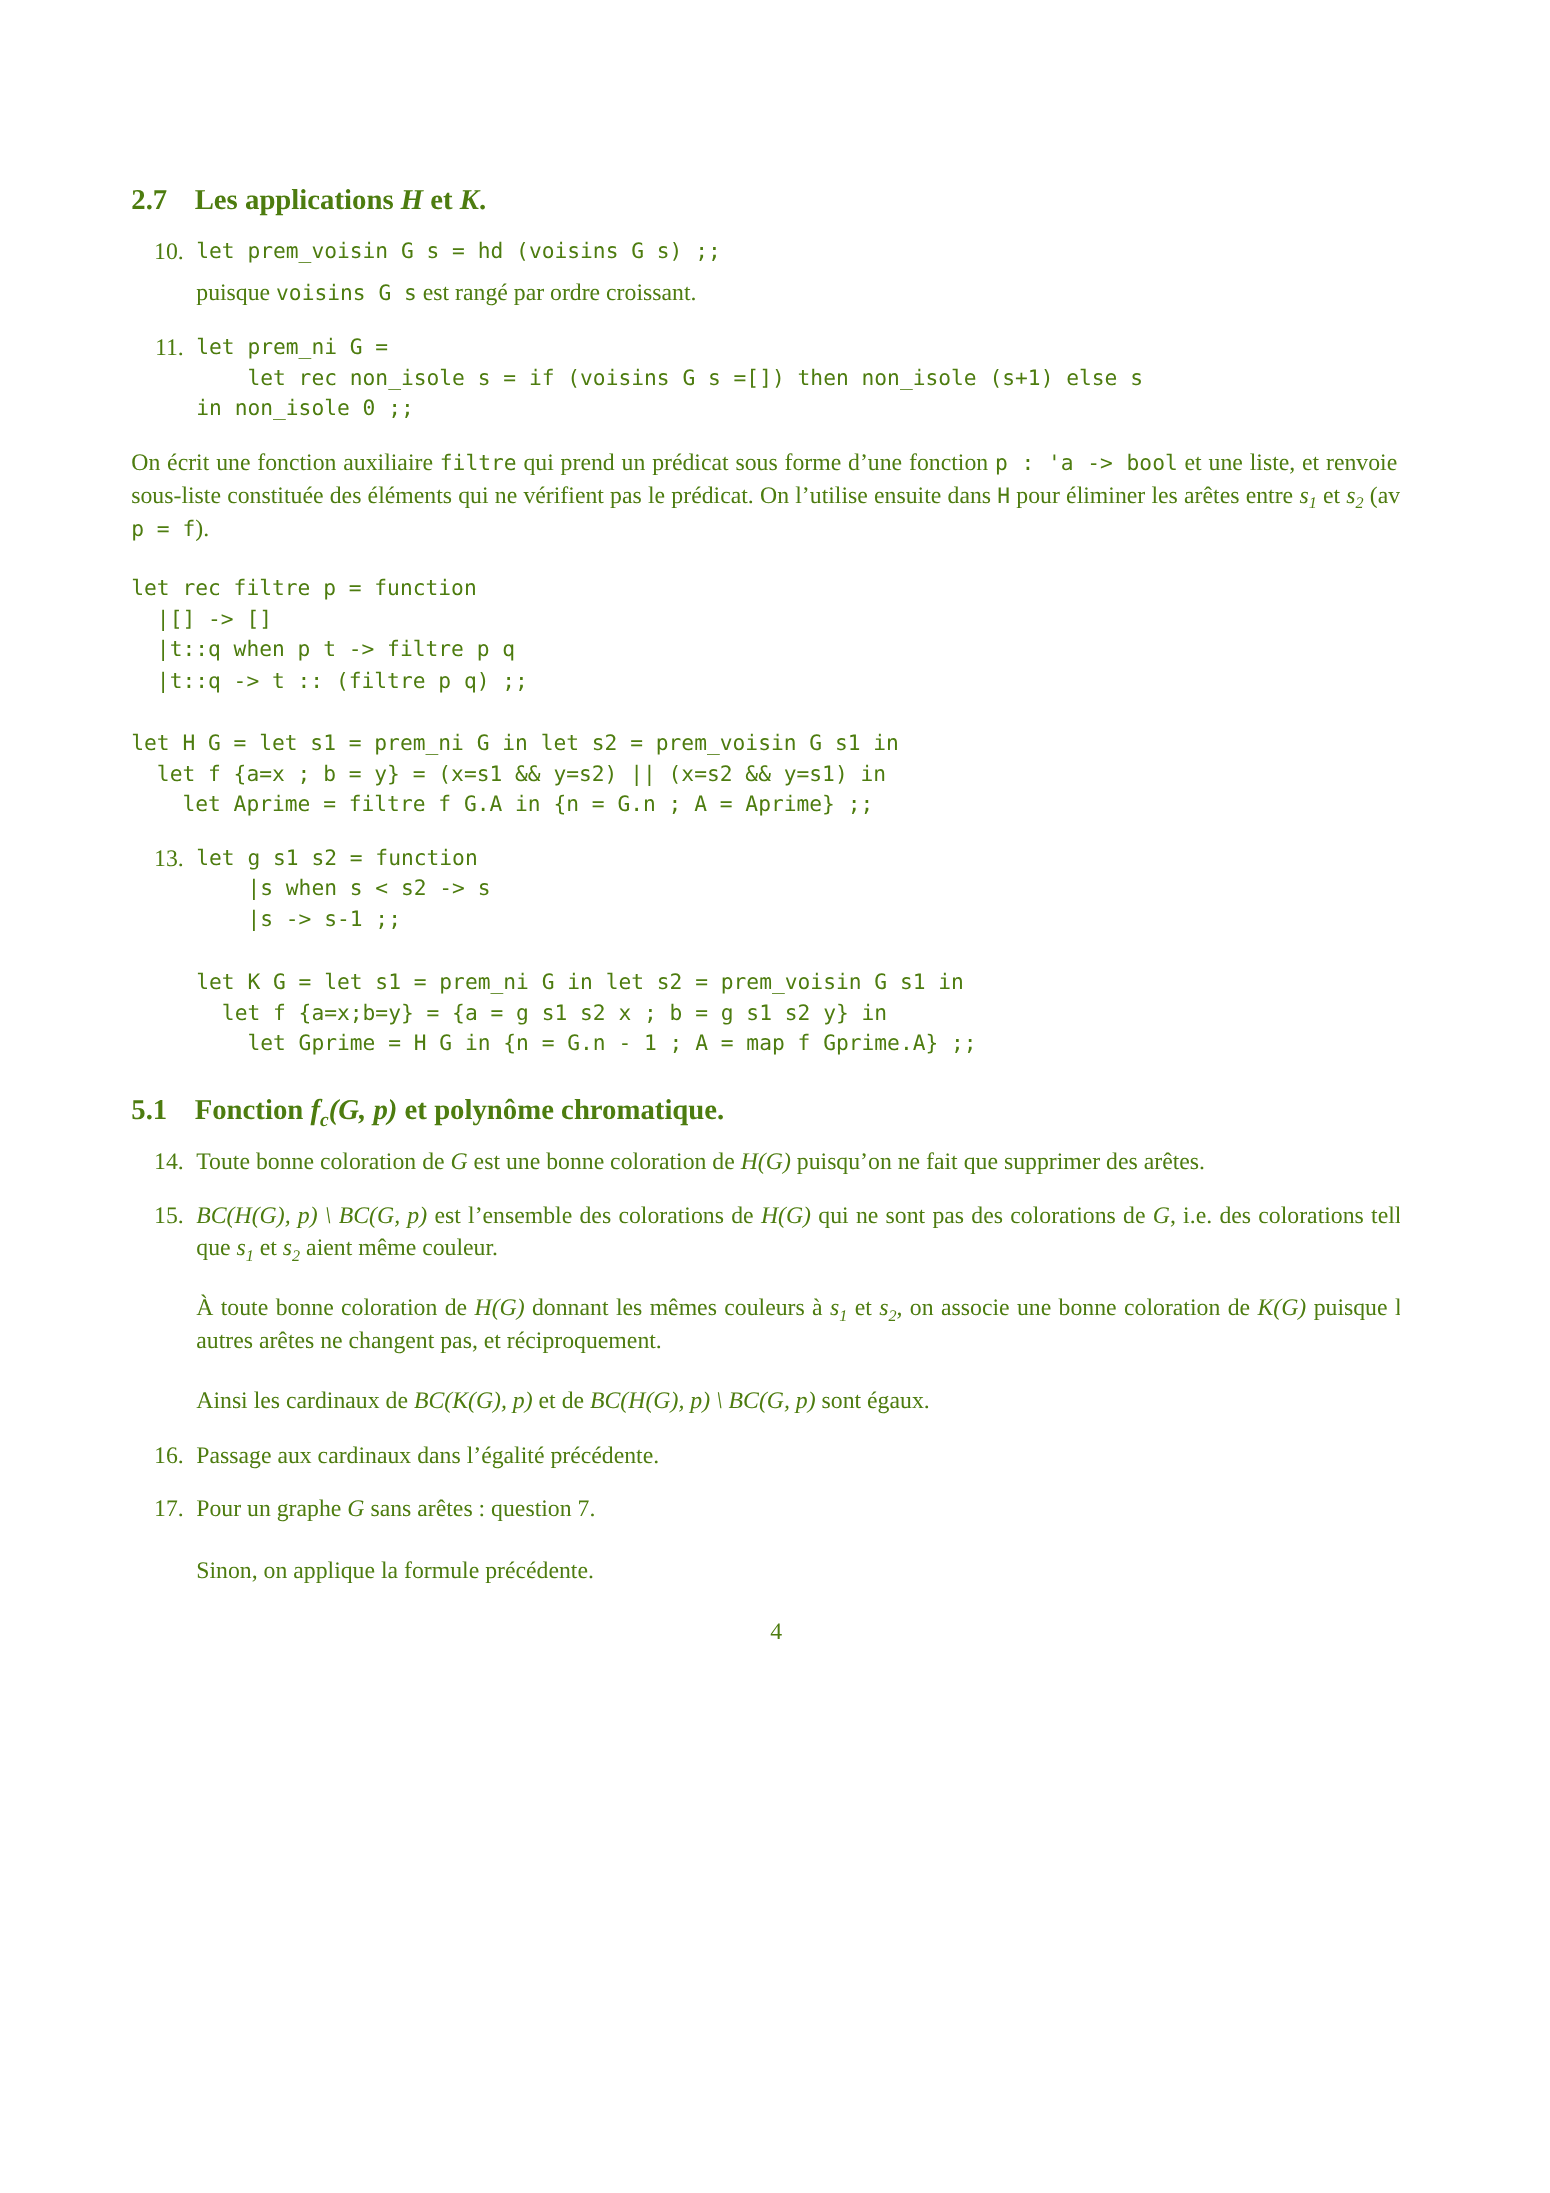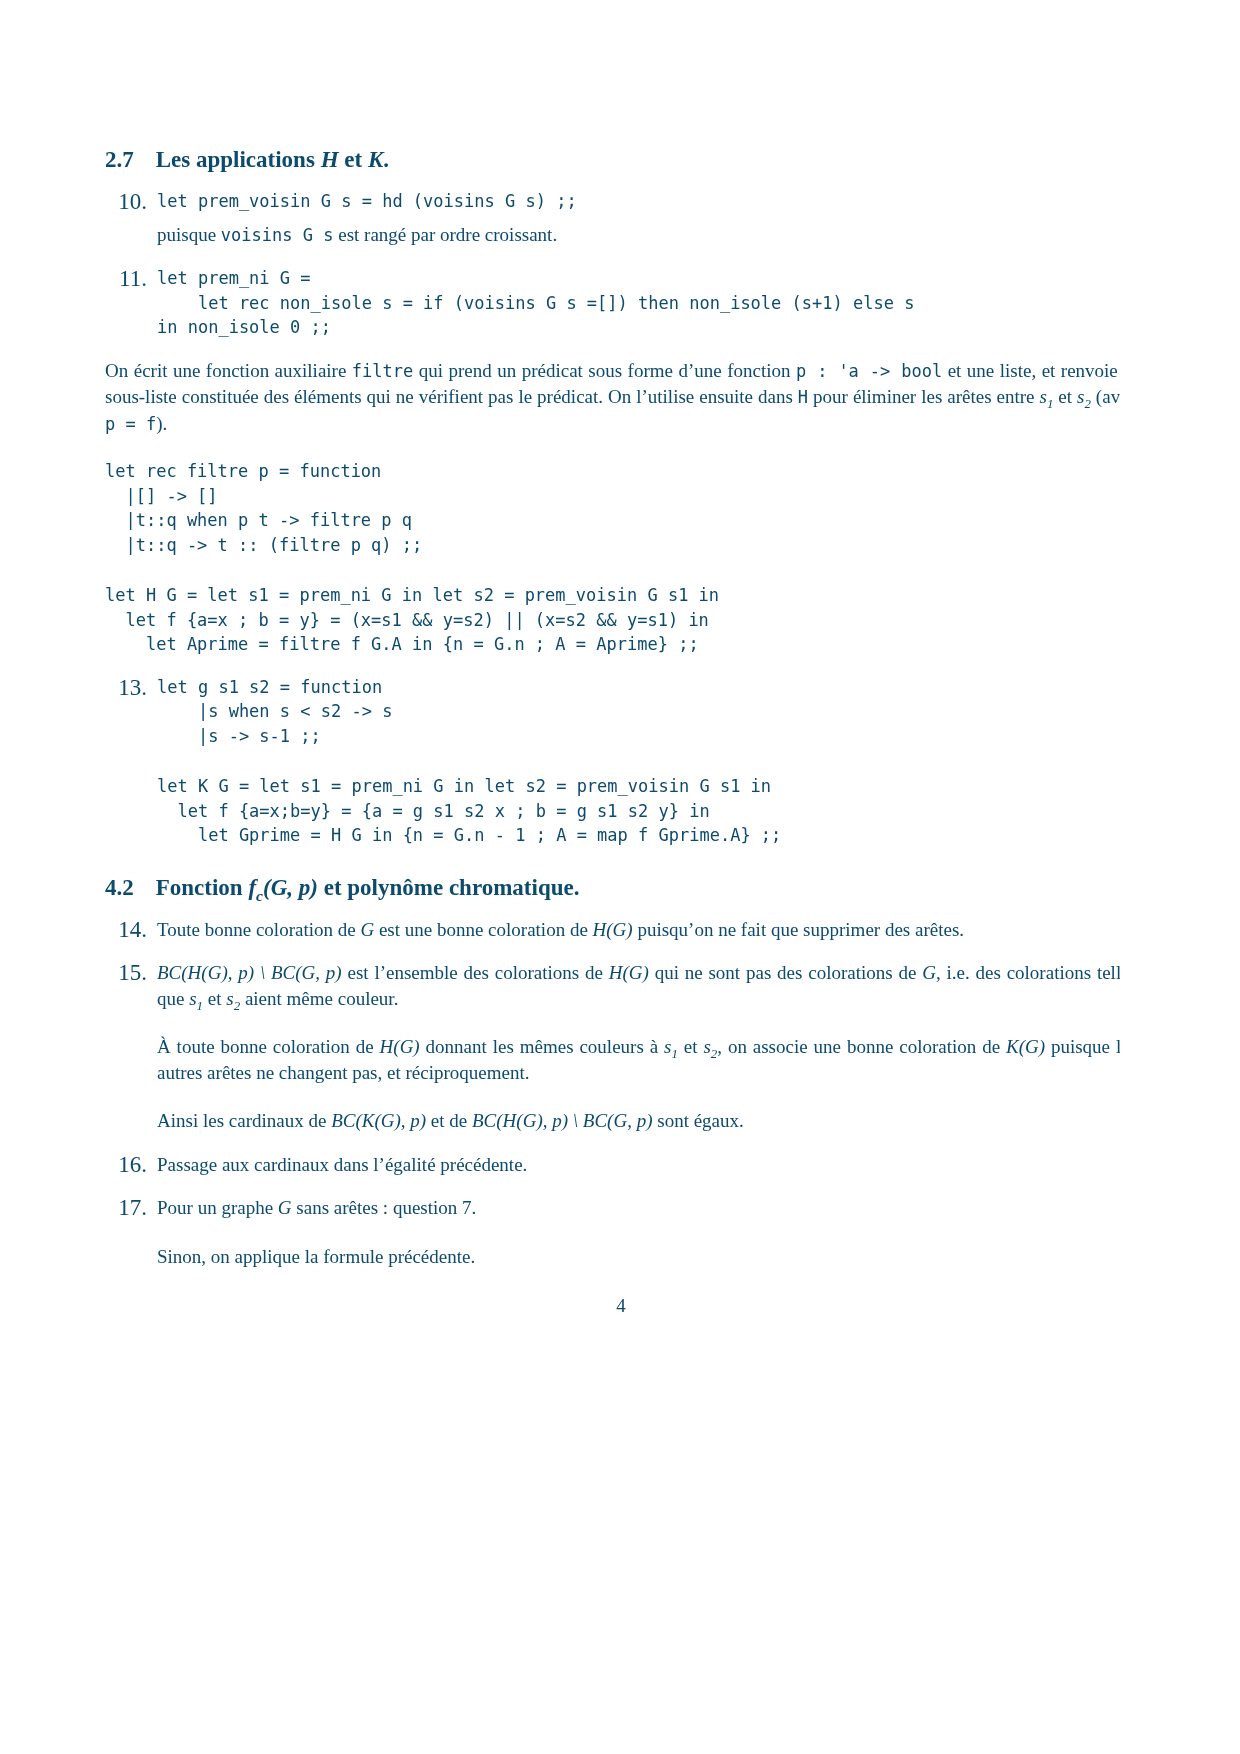--- a/index.html
+++ b/index.html
@@ -1,21 +1,21 @@
 <!DOCTYPE html>
 <html><head>
 <meta charset="utf-8">
 <style>
   html, body { margin: 0; padding: 0; background: #ffffff; }
   .page {
     position: relative;
     width: 1120px;
     height: 1754px;
     background: #ffffff;
-    color: #0c4a6e;
+    color: #4d7c0f;
     font-family: "Liberation Serif", serif;
     overflow: hidden;
   }
   .content {
     position: absolute;
     left: 105px;
     top: 146px;
     width: 1032px;
   }
   .section-heading {
@@ -30,21 +30,21 @@
   .item {
     display: flex;
     margin-bottom: 18px;
   }
   .item-num {
     flex: none;
     width: 52px;
     box-sizing: border-box;
     text-align: right;
     padding-right: 10px;
-    font-size: 23px;
+    font-size: 19px;
     line-height: 25.5px;
   }
   .item-body { flex: 1; min-width: 0; }
   .para {
     font-size: 19px;
     line-height: 25.5px;
     text-align: justify;
   }
   .para + .para { margin-top: 23px; }
   .codeblock {
@@ -99,21 +99,21 @@
           <div class="codeblock"><div class="code-line">let H G = let s1 = prem_ni G in let s2 = prem_voisin G s1 in</div><div class="code-line">  let f {a=x ; b = y} = (x=s1 &amp;&amp; y=s2) || (x=s2 &amp;&amp; y=s1) in</div><div class="code-line">    let Aprime = filtre f G.A in {n = G.n ; A = Aprime} ;;</div></div>
         </div>
       </div>
       <div class="item">
         <div class="item-num">13.</div>
         <div class="item-body">
           <div class="codeblock"><div class="code-line">let g s1 s2 = function</div><div class="code-line">    |s when s &lt; s2 -&gt; s</div><div class="code-line">    |s -&gt; s-1 ;;</div></div>
           <div class="codeblock"><div class="code-line">let K G = let s1 = prem_ni G in let s2 = prem_voisin G s1 in</div><div class="code-line">  let f {a=x;b=y} = {a = g s1 s2 x ; b = g s1 s2 y} in</div><div class="code-line">    let Gprime = H G in {n = G.n - 1 ; A = map f Gprime.A} ;;</div></div>
         </div>
       </div>
-      <div class="section-heading"><span class="sec-num">4.2</span><span class="sec-title"><span class="tx">Fonction </span><span class="math">f<sub>c</sub></span><span class="math">(G, p)</span><span class="tx"> et polynôme chromatique.</span></span></div>
+      <div class="section-heading"><span class="sec-num">5.1</span><span class="sec-title"><span class="tx">Fonction </span><span class="math">f<sub>c</sub></span><span class="math">(G, p)</span><span class="tx"> et polynôme chromatique.</span></span></div>
       <div class="item">
         <div class="item-num">14.</div>
         <div class="item-body">
           <div class="para"><span class="tx">Toute bonne coloration de </span><span class="math">G</span><span class="tx"> est une bonne coloration de </span><span class="math">H(G)</span><span class="tx"> puisqu’on ne fait que supprimer des arêtes.</span></div>
         </div>
       </div>
       <div class="item">
         <div class="item-num">15.</div>
         <div class="item-body">
           <div class="para"><span class="math">BC(H(G), p) \ BC(G, p)</span><span class="tx"> est l’ensemble des colorations de </span><span class="math">H(G)</span><span class="tx"> qui ne sont pas des colorations de </span><span class="math">G</span><span class="tx">, i.e. des colorations telles que </span><span class="math">s<sub>1</sub></span><span class="tx"> et </span><span class="math">s<sub>2</sub></span><span class="tx"> aient même couleur.</span></div>

